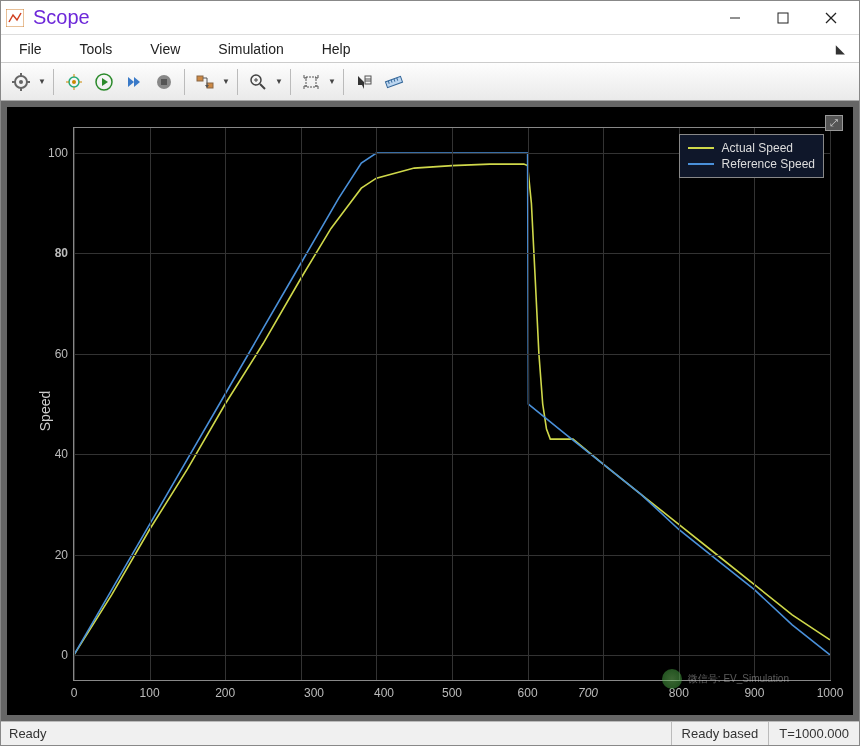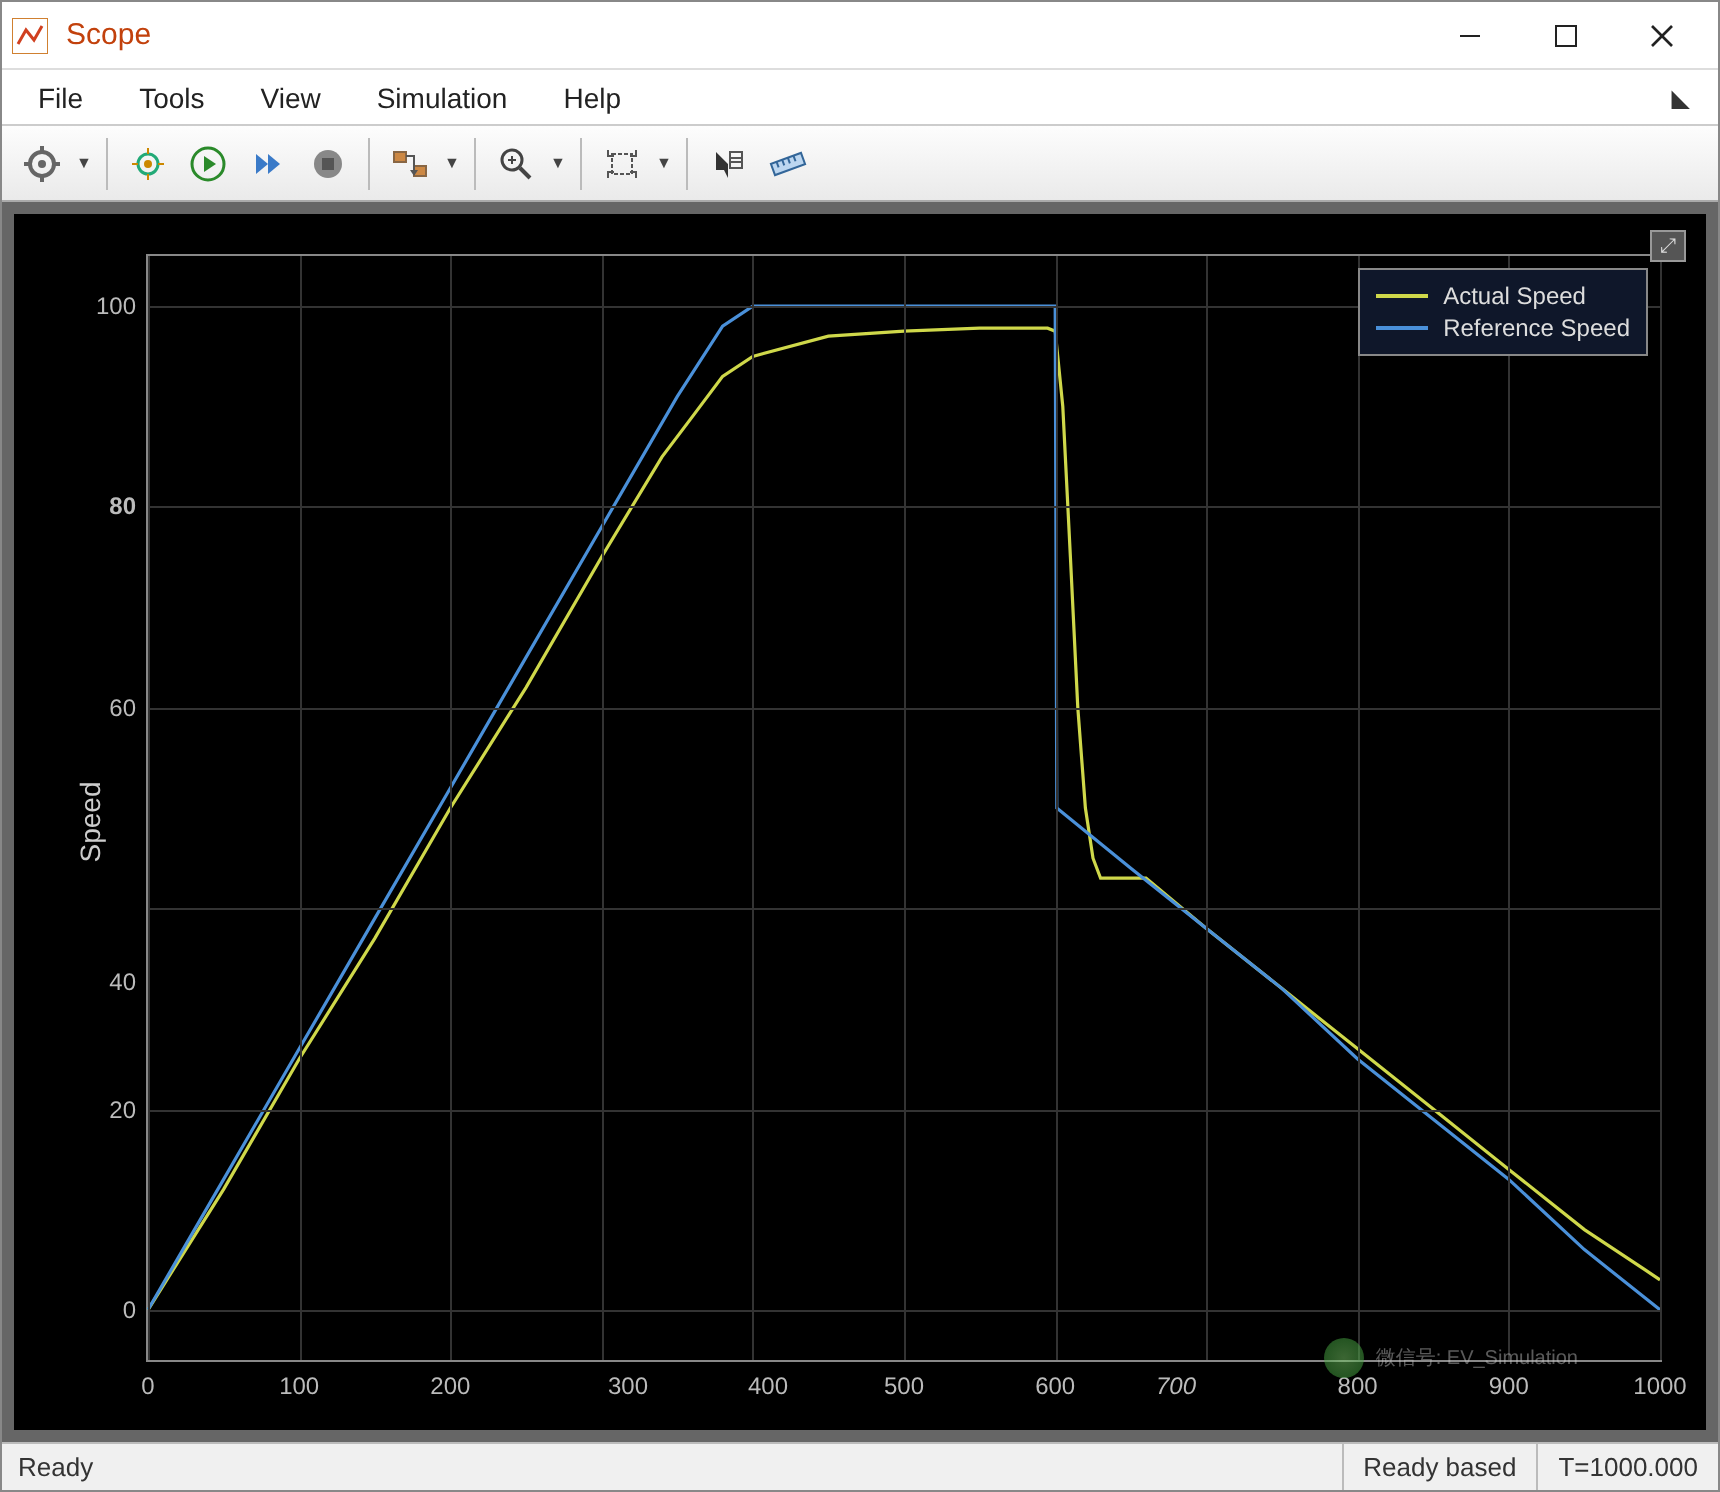--- a/index.html
+++ b/index.html
@@ -23,41 +23,41 @@
       padding: 0 4px;
       border-bottom: 1px solid #ddd;
     }
     .titlebar .app-icon {
       width: 20px; height: 20px;
       margin-right: 8px;
       display: flex; align-items: center; justify-content: center;
     }
     .titlebar .title {
       flex: 1;
-      font-size: 15px;
-      color: #c2410c;
+      font-size: 20px;
+      color: #6d28d9;
     }
     .titlebar .win-controls {
       display: flex;
       gap: 0;
     }
     .titlebar .win-btn {
       width: 48px; height: 32px;
       display: flex; align-items: center; justify-content: center;
       cursor: pointer;
       font-size: 14px;
       color: #222;
     }
     
     .menubar {
       height: 28px;
       display: flex;
       align-items: center;
       padding: 0 8px;
-      gap: 8px;
+      gap: 18px;
       border-bottom: 1px solid #ccc;
     }
     .menubar .menu-item {
       padding: 4px 10px;
       font-size: 14px;
       color: #222;
       cursor: pointer;
     }
     .menubar .spacer { flex: 1; }
     .menubar .dock-arrow { font-size: 12px; color: #333; padding-right:6px; cursor:pointer; }
@@ -388,21 +388,21 @@
         <div class="tick-x" style="left: 604.8px;">800</div>
         <div class="grid-v" style="left: 680.4px;"></div>
         <div class="tick-x" style="left: 680.4px;">900</div>
         <div class="grid-v" style="left: 756px;"></div>
         <div class="tick-x" style="left: 756px;">1000</div>
         <div class="grid-h" style="top: 526.909px;"></div>
         <div class="tick-y" style="top: 526.909px;">0</div>
         <div class="grid-h" style="top: 426.545px;"></div>
         <div class="tick-y" style="top: 426.545px;">20</div>
         <div class="grid-h" style="top: 326.182px;"></div>
-        <div class="tick-y" style="top: 326.182px; margin-top: 37px;">40</div>
+        <div class="tick-y" style="top: 326.182px;">40</div>
         <div class="grid-h" style="top: 225.818px;"></div>
         <div class="tick-y" style="top: 225.818px;">60</div>
         <div class="grid-h" style="top: 125.455px;"></div>
         <div class="tick-y" style="top: 125.455px; font-weight: bold;">80</div>
         <div class="grid-h" style="top: 25.0909px;"></div>
         <div class="tick-y" style="top: 25.0909px;">100</div>
       </div>
   </div>
   <div class="watermark">
     <div class="wm-icon"></div>

